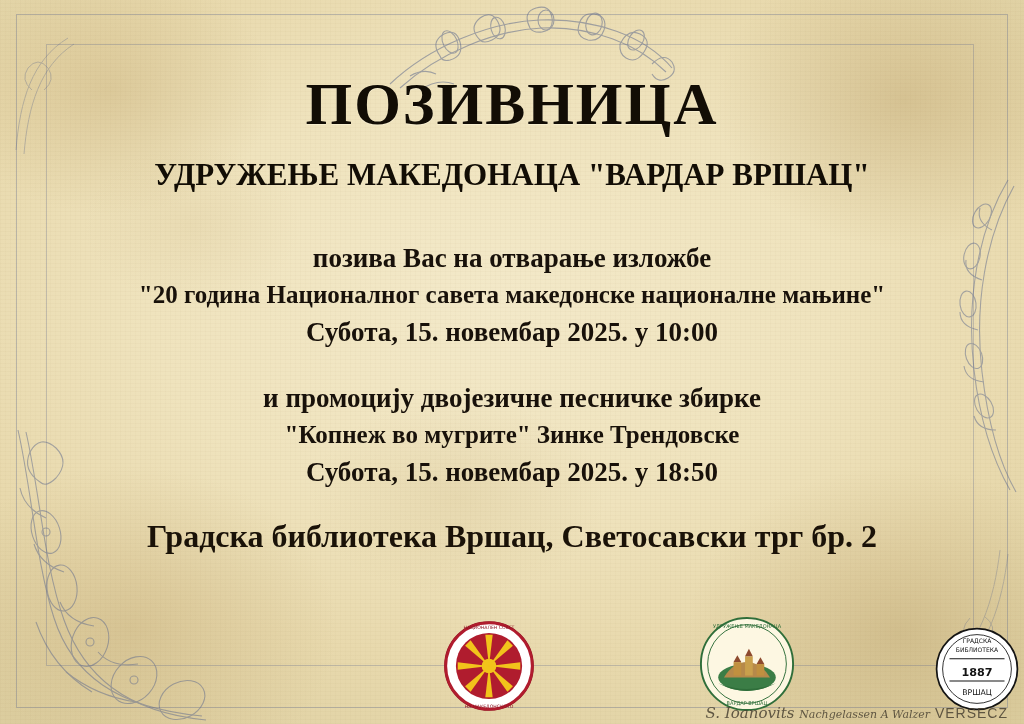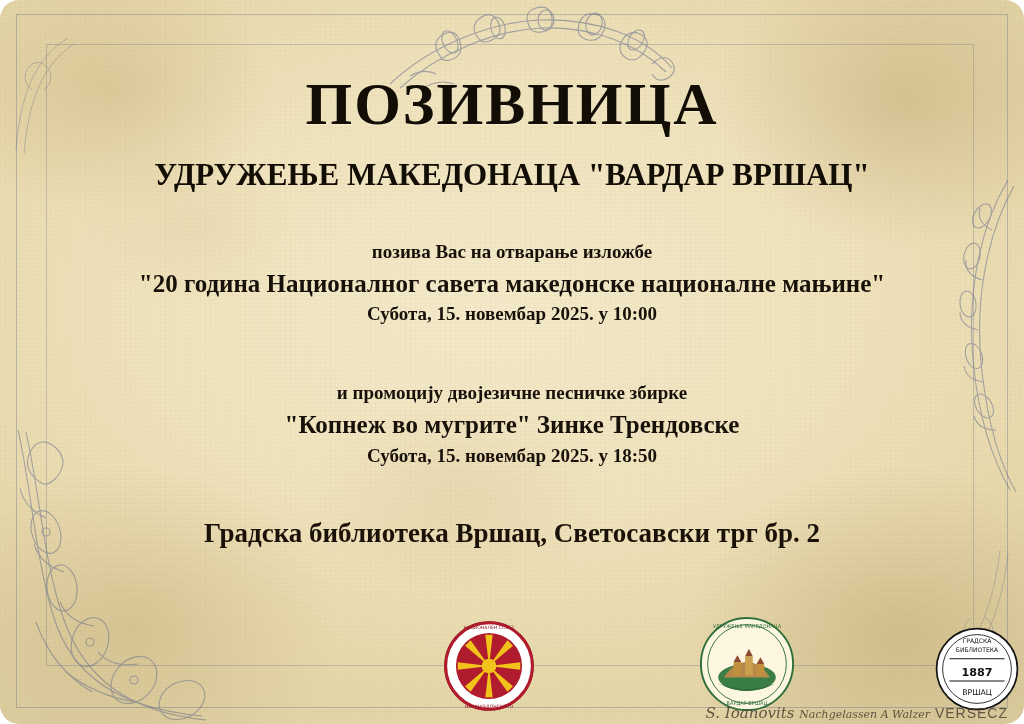--- a/index.html
+++ b/index.html
@@ -10,21 +10,20 @@
   body {
     font-family: "Liberation Serif", serif;
   }
   .page {
     position: relative;
     width: 1024px;
     height: 724px;
     overflow: hidden;
     background:
       radial-gradient(ellipse 80% 70% at 48% 42%, #f3e9c9 0%, #efe3bd 42%, #e8d9ad 70%, #ded0a2 100%);
-    border-radius: 19px;
   }
   
   .stain {
     position: absolute;
     border-radius: 50%;
     pointer-events: none;
   }
   .s1 { left: -60px; top: -40px; width: 340px; height: 260px;
         background: radial-gradient(ellipse at center, rgba(186,158,100,0.30), rgba(186,158,100,0) 68%); }
   .s2 { right: -70px; top: -50px; width: 380px; height: 300px;
@@ -86,30 +85,30 @@
   .org {
     margin-top: 18px;
     font-size: 31px;
     font-weight: bold;
     color: #120d05;
   }
   .block {
     margin-top: 46px;
   }
   .line {
-    font-size: 19px;
+    font-size: 27px;
     font-weight: bold;
     line-height: 1.42;
     color: #18110a;
   }
   .line.big {
     font-size: 25px;
   }
-  .block-2 { margin-top: 52px; }
-  .venue { margin-top: 48px; font-size: 27px; font-weight: bold; text-align: center; }
+  .block-2 { margin-top: 28px; }
+  .venue { margin-top: 27px; font-size: 32px; font-weight: bold; text-align: center; }
 
   .logos {
     position: absolute;
     left: 16px; right: 0;
     bottom: 4px;
     height: 100px;
   }
   .logo {
     position: absolute;
     bottom: 8px;

